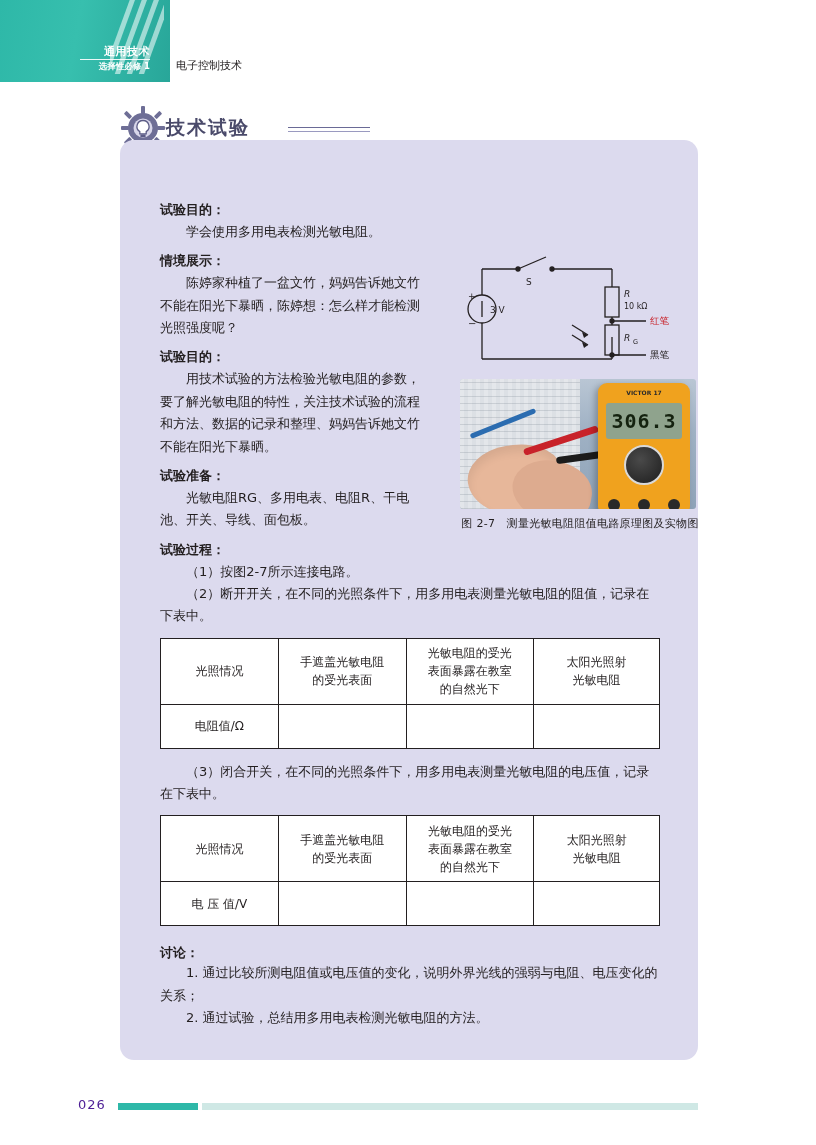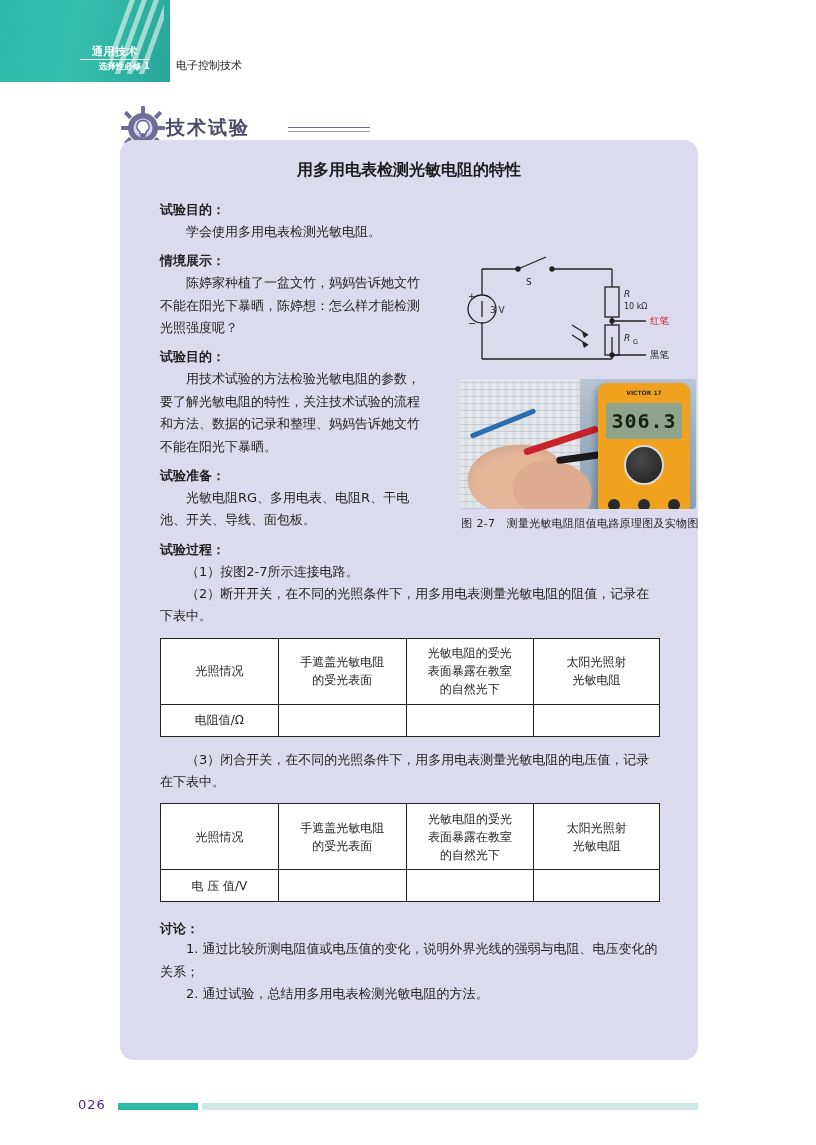--- a/index.html
+++ b/index.html
@@ -37,21 +37,21 @@
     background:rgba(255,255,255,0.55);
     transform:rotate(20deg);
   }
   .hdr-slashes i:nth-child(1){ left:6px;}
   .hdr-slashes i:nth-child(2){ left:18px;}
   .hdr-slashes i:nth-child(3){ left:30px;}
   .hdr-slashes i:nth-child(4){ left:42px;}
 
   .hdr-title{
     position:absolute;
-    left: 68px; top: 45px;
+    left: 80px; top: 45px;
     color:#ffffff;
     font-size: 11px;
     font-weight: bold;
     letter-spacing: .5px;
     line-height: 1.25;
     text-align: right;
     width: 70px;
   }
   .hdr-sub{
     position:absolute;
@@ -255,21 +255,21 @@
   }
   table.exp td{
     border:1px solid #231f20;
     font-size:12px;
     text-align:center;
     vertical-align:middle;
     line-height:1.5;
     padding:4px 3px;
   }
   table.exp tr.head td{ height:66px; }
-  table.exp tr.body td{ height:32px; }
+  table.exp tr.body td{ height:44px; }
   table.exp td.c1{ width:118px; }
   table.exp td.c2{ width:128px; }
   table.exp td.c3{ width:128px; }
   table.exp td.c4{ width:126px; }
   .rowlabel{ font-size:12px; }
 
   .disc-head{
     font-size:13px;
     font-weight:bold;
     margin-top:18px;
@@ -348,21 +348,20 @@
       <rect x="20.4" y="29.4" width="5.2" height="2.6" fill="#5c5c86"></rect>
     </svg>
   </div>
   <div class="banner-label">技术试验</div>
   <div class="banner-rule"></div>
   <div class="banner-rule2"></div>
 </div>
 
 <div class="panel">
 
-  <div class="panel-title">用多用电表检测光敏电阻的特性</div>
 
   <div class="content">
 
     <div class="colwrap">
       <div class="leftcol">
 
         <div class="sec-head">试验目的：</div>
         <p class="para">学会使用多用电表检测光敏电阻。</p>
 
         <div class="sec-head">情境展示：</div>

